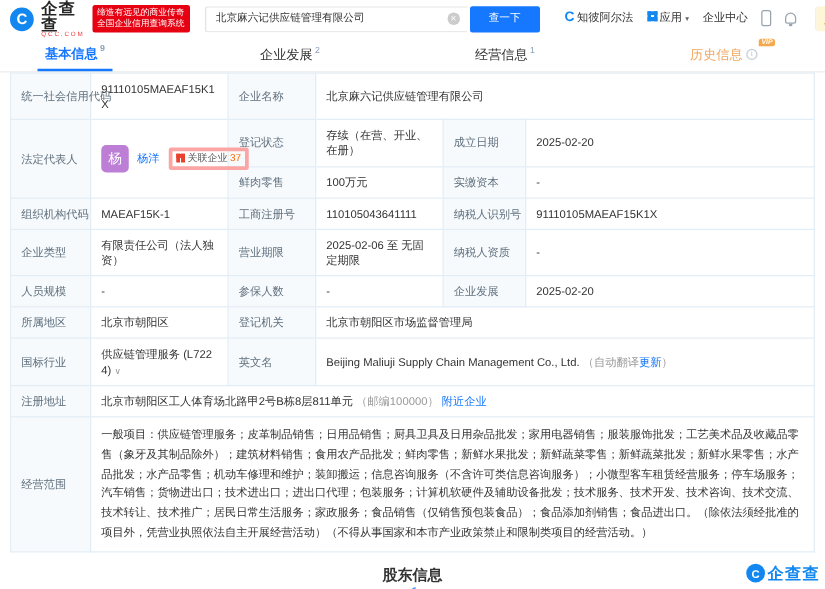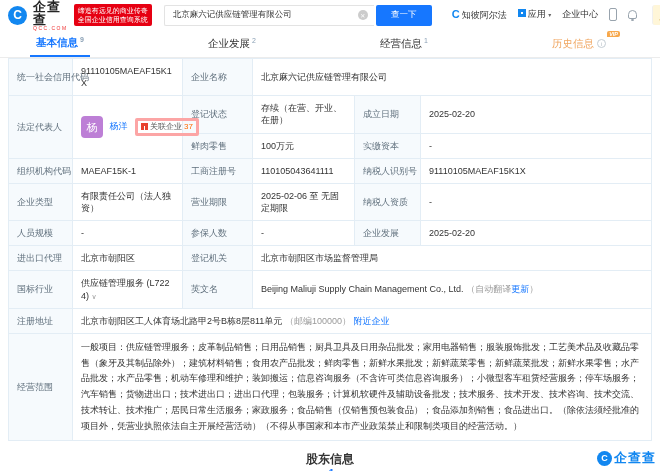--- a/index.html
+++ b/index.html
@@ -209,21 +209,21 @@
   </tr>
   <tr>
     <td class="lb">人员规模</td>
     <td>-</td>
     <td class="lb">参保人数</td>
     <td>-</td>
     <td class="lb">企业发展</td>
     <td>2025-02-20</td>
   </tr>
   <tr>
-    <td class="lb">进出口代理</td>
+    <td class="lb">所属地区</td>
     <td>北京市朝阳区</td>
     <td class="lb">登记机关</td>
     <td colspan="3">北京市朝阳区市场监督管理局</td>
   </tr>
   <tr>
     <td class="lb">国标行业</td>
     <td>
       <span>供应链管理服务 (L7224)</span>
       <span class="gray" style="font-size:7px">∨</span>
     </td>

